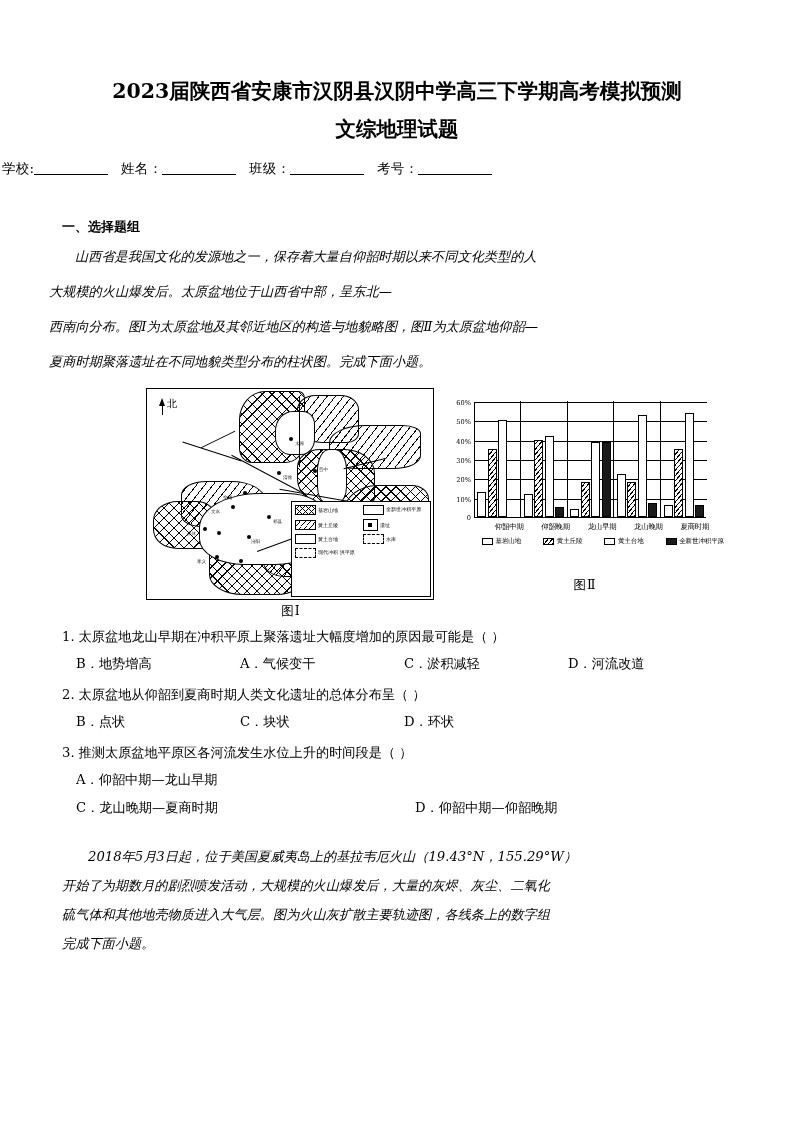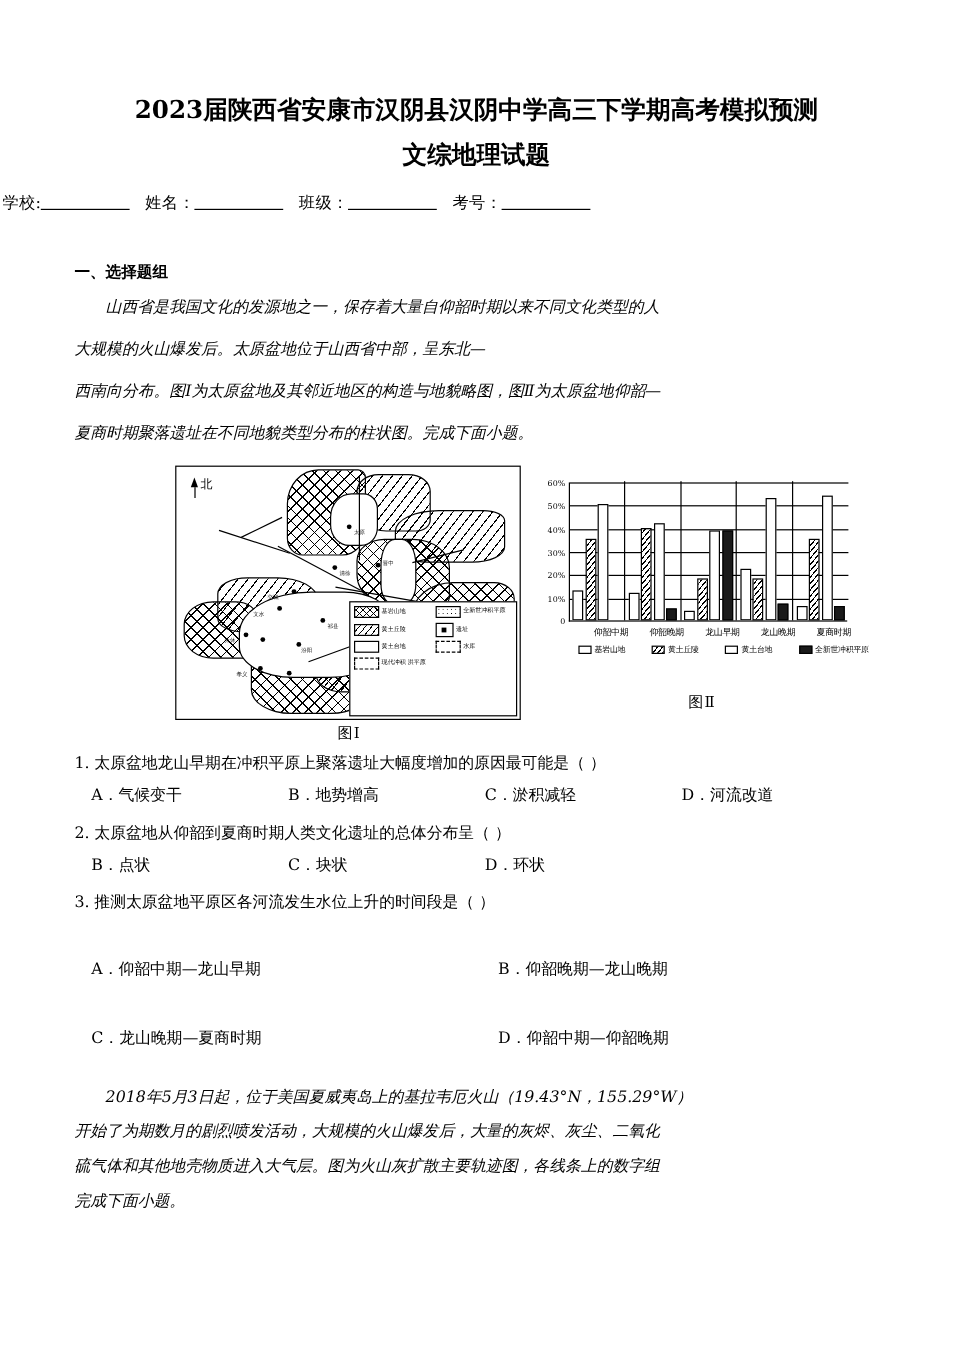--- a/index.html
+++ b/index.html
@@ -56,21 +56,21 @@
   
   .section-head {
     margin: 0;
     padding: 40px 62px 0 62px;
     font-family: "DejaVu Serif", "Liberation Serif", serif;
     font-weight: bold;
     font-size: 13px;
   }
   .para {
     margin: 0;
-    padding: 6px 76px 0 62px;
+    padding: 6px 76px 0 49px;
     font-family: "DejaVu Serif", "Liberation Serif", serif;
     font-size: 13.2px;
     line-height: 29px;
     text-align: justify;
     font-style: italic;
   }
   .para.indent { text-indent: 26px; }
   .para.nowrapline { text-align: left; }
 
   
@@ -295,21 +295,21 @@
     line-height: 28px;
   }
   .opts4 .o { width: 25%; }
   .opts2 {
     display: flex;
     padding: 0 62px 0 76px;
     font-family: "DejaVu Serif", "Liberation Serif", serif;
     font-size: 13.2px;
     line-height: 28px;
   }
-  .opts2 .o { width: 50%; margin-top: 29px; }
+  .opts2 .o { width: 50%; }
   .opts2 .o:nth-child(2) { padding-left: 22px; }
 
   .tail-para {
     margin: 0;
     padding: 20px 120px 0 62px;
     font-family: "DejaVu Serif", "Liberation Serif", serif;
     font-size: 13.2px;
     line-height: 29px;
     text-align: justify;
     font-style: italic;
@@ -536,22 +536,22 @@
   </div>
 
   <div id="questions">
       <div class="q">
         <div class="q-stem">
           <span class="q-num">1.</span>
           <span>太原盆地龙山早期在冲积平原上聚落遗址大幅度增加的原因最可能是（  ）</span>
         </div>
       </div>
       <div class="opts4">
+        <div class="o">B．地势增高</div>
         <div class="o">A．气候变干</div>
-        <div class="o">B．地势增高</div>
         <div class="o">C．淤积减轻</div>
         <div class="o">D．河流改道</div>
       </div>
       <div class="q">
         <div class="q-stem">
           <span class="q-num">2.</span>
           <span>太原盆地从仰韶到夏商时期人类文化遗址的总体分布呈（  ）</span>
         </div>
       </div>
       <div class="opts4">
@@ -560,21 +560,20 @@
         <div class="o">D．环状</div>
       </div>
       <div class="q">
         <div class="q-stem">
           <span class="q-num">3.</span>
           <span>推测太原盆地平原区各河流发生水位上升的时间段是（  ）</span>
         </div>
       </div>
       <div class="opts2">
         <div class="o">A．仰韶中期—龙山早期</div>
-        <div class="o">B．仰韶晚期—龙山晚期</div>
       </div>
       <div class="opts2">
         <div class="o">C．龙山晚期—夏商时期</div>
         <div class="o">D．仰韶中期—仰韶晚期</div>
       </div>
     </div>
 
   <div class="tail-para">2018年5月3日起，位于美国夏威夷岛上的基拉韦厄火山（19.43°N，155.29°W）</div>
   <div class="tail-last">开始了为期数月的剧烈喷发活动，大规模的火山爆发后，大量的灰烬、灰尘、二氧化</div>
   <div class="tail-last">硫气体和其他地壳物质进入大气层。图为火山灰扩散主要轨迹图，各线条上的数字组</div>

